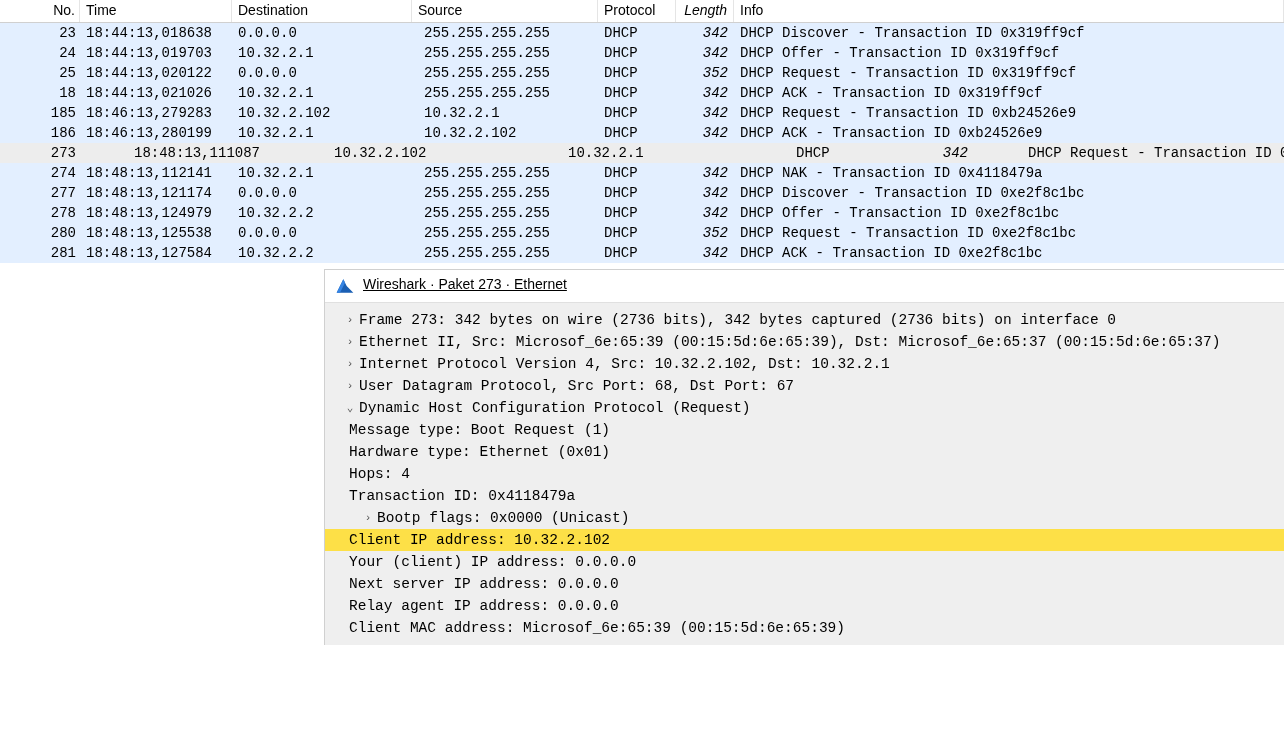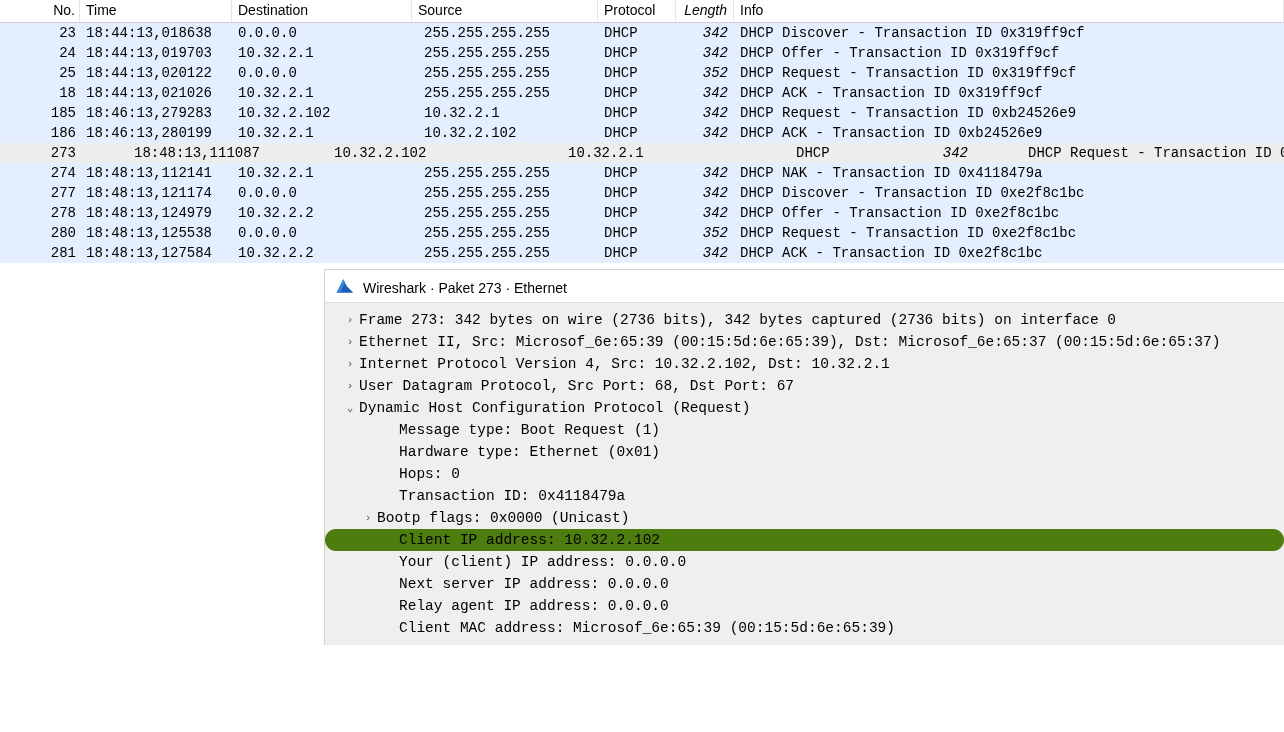--- a/index.html
+++ b/index.html
@@ -51,25 +51,26 @@
   
   .details-wrapper {
     margin-top: 6px;
     margin-left: 324px;
     width: calc(100% - 324px);
     border-top: 1px solid #d0d0d0;
     border-left: 1px solid #d0d0d0;
   }
   .details-titlebar {
     display: flex;
-    align-items: flex-end;
+    align-items: flex-start;
     padding: 6px 10px;
     background: #fff;
     border-bottom: 1px solid #e0e0e0;
     gap: 8px;
+    text-decoration: underline;
   }
   .ws-icon {
     width: 20px;
     height: 20px;
   }
   .details-title {
     font-size: 14px;
   }
   .tree {
     background: #efefef;
@@ -77,30 +78,30 @@
     font-family: Consolas, "Courier New", monospace;
     font-size: 14.5px;
     line-height: 22px;
   }
   .tree-row {
     display: flex;
     align-items: center;
     padding: 0 8px 0 0;
     white-space: nowrap;
   }
-  .tree-row.hl { background: #4d7c0f; border-radius: 11px; }
+  .tree-row.hl { background: #fde047; }
   .exp {
     display: inline-flex;
     width: 18px;
     justify-content: center;
     color: #555;
     font-size: 11px;
   }
   .indent1 { padding-left: 16px; }
-  .indent2 { padding-left: 74px; }
+  .indent2 { padding-left: 24px; }
   .indent2b { padding-left: 34px; }
 </style>
 </head>
 <body>
 
 <div class="packet-list">
   <div class="plist-header">
     <div class="col col-no">No.</div>
     <div class="col col-time">Time</div>
     <div class="col col-dst">Destination</div>
@@ -257,21 +258,21 @@
       <span>Dynamic Host Configuration Protocol (Request)</span>
     </div>
 
     <div class="tree-row indent2">
       <span>Message type: Boot Request (1)</span>
     </div>
     <div class="tree-row indent2">
       <span>Hardware type: Ethernet (0x01)</span>
     </div>
     <div class="tree-row indent2">
-      <span>Hops: 0</span>
+      <span>Hops: 4</span>
     </div>
     <div class="tree-row indent2">
       <span>Transaction ID: 0x4118479a</span>
     </div>
     <div class="tree-row indent2b">
       <span class="exp">›</span>
       <span>Bootp flags: 0x0000 (Unicast)</span>
     </div>
     <div class="tree-row indent2 hl">
       <span>Client IP address: 10.32.2.102</span>

